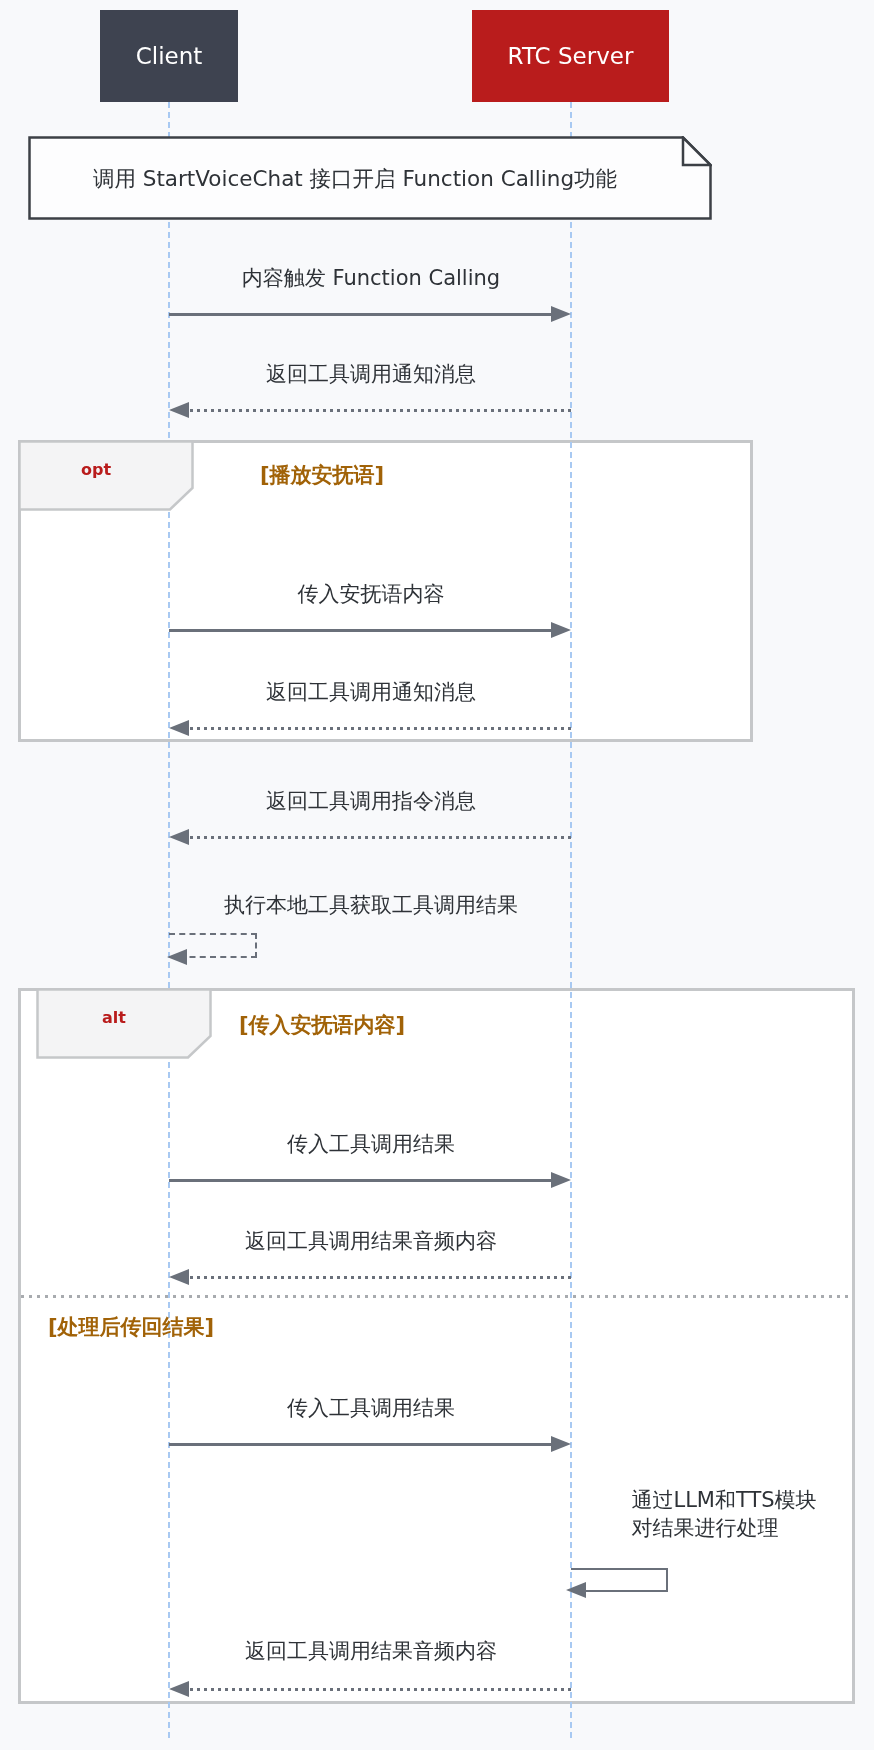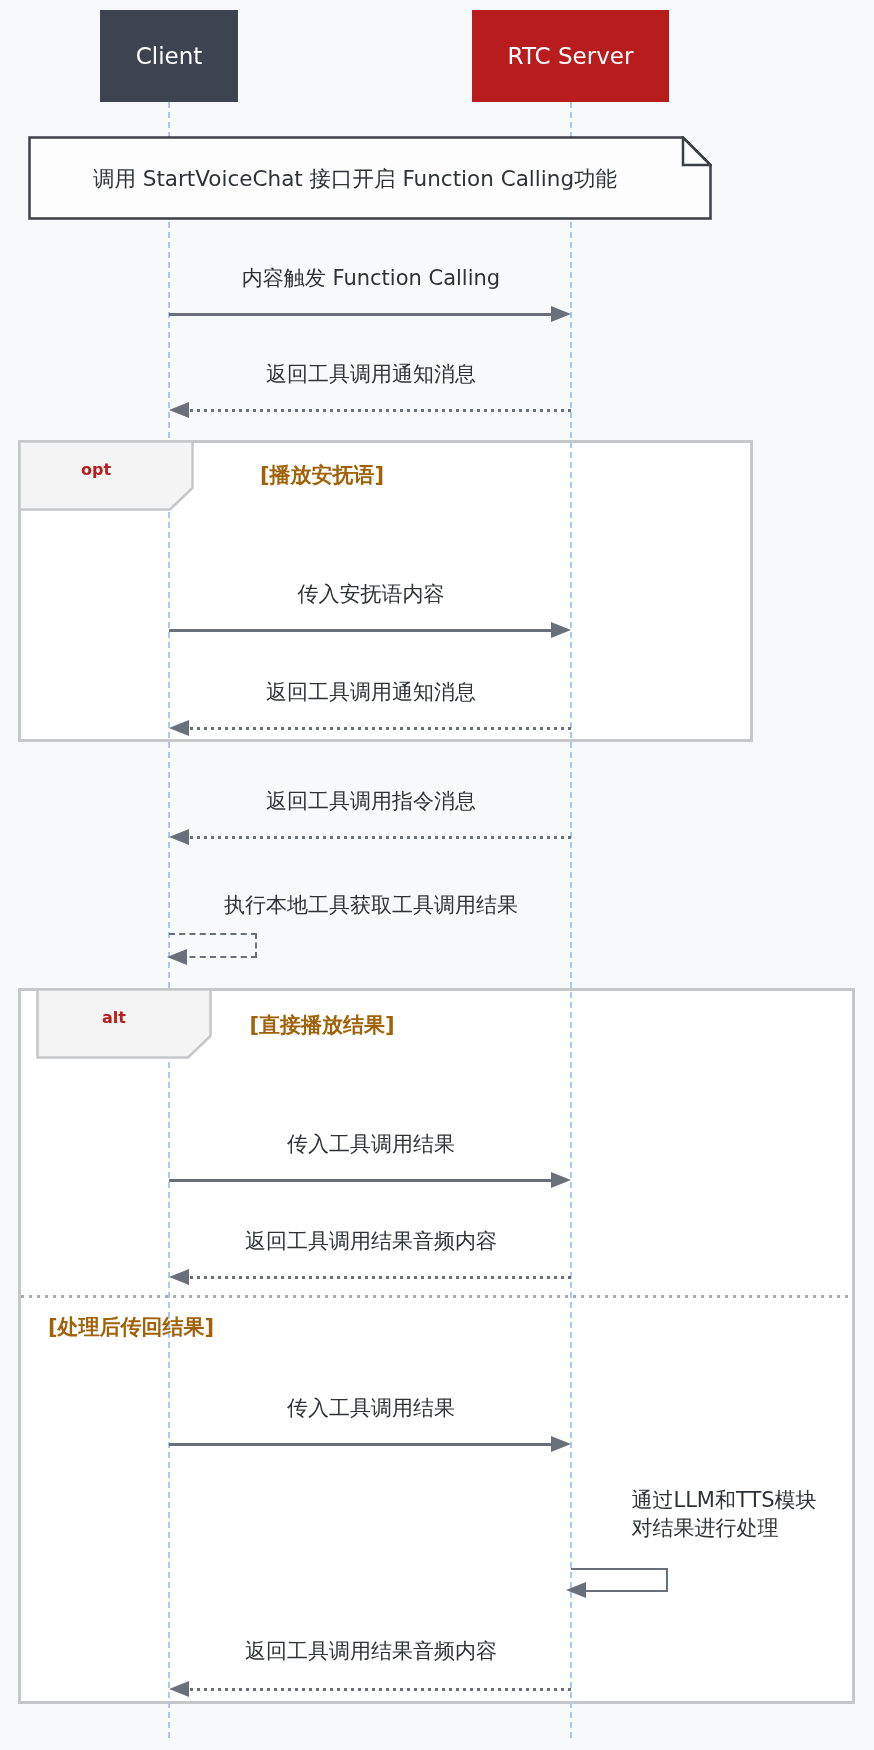--- a/index.html
+++ b/index.html
@@ -113,21 +113,21 @@
   <div class="msg-text" style="top:891px">执行本地工具获取工具调用结果</div>
   <div class="selfloop" id="loop-client"></div>
   <div class="head-left" style="left:167px;top:949px"></div>
 
   <div class="frag-label" id="label-alt">
     <svg width="176" height="71">
         <polygon points="1.5,1.5 174.5,1.5 174.5,48 152,69.5 1.5,69.5" fill="#f4f4f5" stroke="#c5c7c9" stroke-width="2.5"></polygon>
       </svg>
     <div class="op">alt</div>
   </div>
-  <div class="cond" id="cond-alt1">[直接播放结果]</div>
+  <div class="cond" id="cond-alt1">[传入安抚语内容]</div>
 
   <div class="msg-text" style="top:1130px">传入工具调用结果</div>
   <div class="line solid" style="left:169px;top:1179px;width:384px"></div>
   <div class="head-right" style="left:551px;top:1172px"></div>
 
   <div class="msg-text" style="top:1227px">返回工具调用结果音频内容</div>
   <div class="head-left" style="left:169px;top:1269px"></div>
   <div class="line dotted" style="left:190px;top:1276px;width:381px"></div>
 
   <div class="divider"></div>

